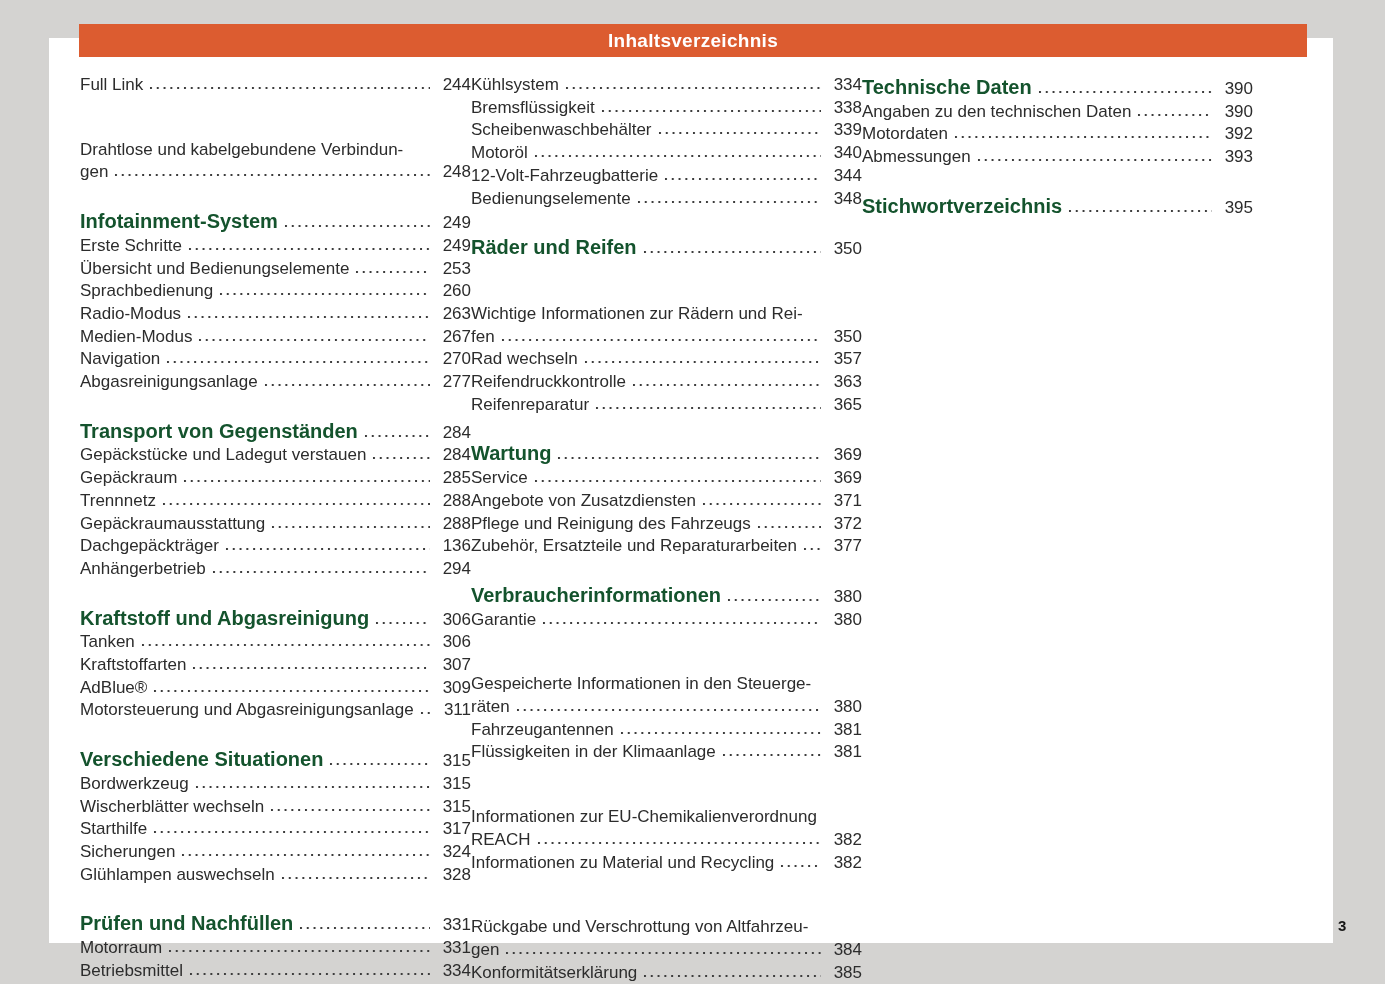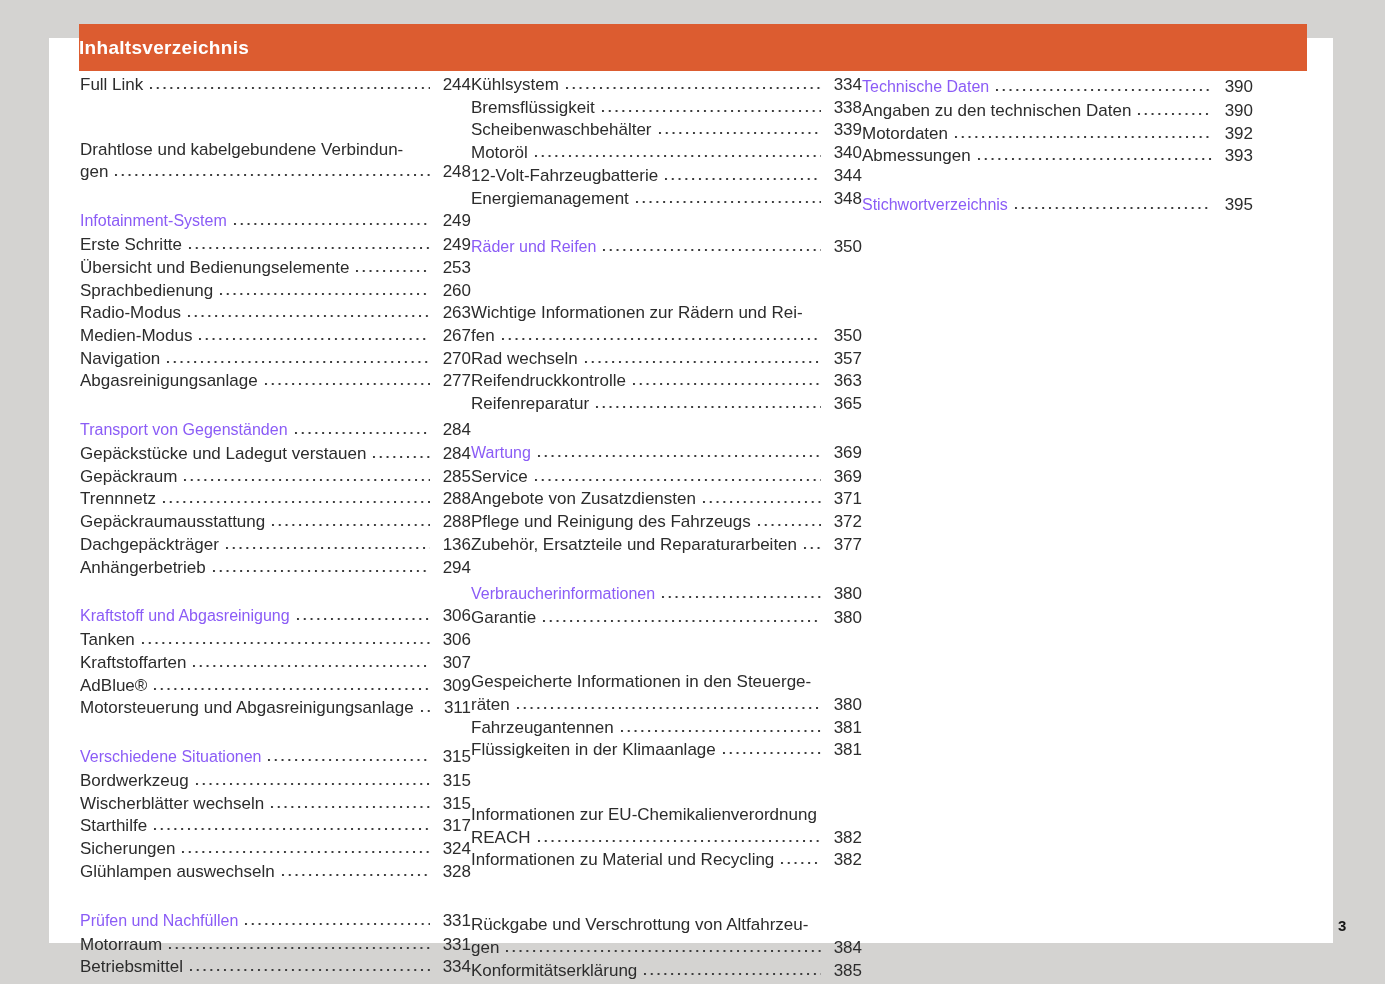--- a/index.html
+++ b/index.html
@@ -10,39 +10,39 @@
     overflow:hidden;
     font-family:"Liberation Sans", sans-serif;
   }
   .page {
     position:absolute; left:49px; top:38px;
     width:1284px; height:905px;
     background:#ffffff;
   }
   .header-bar {
     position:absolute; left:30px; top:-14px;
-    width:1228px; height:47px;
+    width:1228px; height:33px;
     background:#dc5c30;
-    display:flex; align-items:center; 
+    display:flex; align-items:center; justify-content:center;
   }
   .header-title {
     color:#ffffff; font-weight:700; font-size:19px; letter-spacing:0.3px;
   }
   .columns {
     position:absolute; left:31px; top:36px;
     display:flex; 
   }
   .col { flex:0 0 391px; width:391px; }
   .entry { color:#2c2c2c; font-size:17px; line-height:22.7px; }
   .entry.heading { margin-top:24px; }
   .col > .entry.heading:first-child { margin-top:0; }
   .row { display:flex; align-items:baseline; }
   .label { white-space:nowrap; }
   .heading > .row > .label {
-    color:#8b5cf6; font-size:16px; font-weight:400; line-height:26px;
+    color:#14532d; font-size:20px; font-weight:700; line-height:26px;
   }
   .wrap-line { white-space:nowrap;margin-top:42px; }
   .dots {
     flex:1 1 auto; min-width:0; height:4px;
     margin:0 7px 0 6px;
     background-image:radial-gradient(circle at 2px 2px, #3c3c3c 1.15px, rgba(0,0,0,0) 1.5px);
     background-size:6.8px 4px;
     background-repeat:repeat-x;
     background-position:left bottom;
   }
@@ -311,21 +311,21 @@
         </div>
         <div class="entry">
           <div class="row">
             <span class="label">12-Volt-Fahrzeugbatterie</span>
             <span class="dots"></span>
             <span class="pagenum">344</span>
           </div>
         </div>
         <div class="entry">
           <div class="row">
-            <span class="label">Energiemanagement</span>
+            <span class="label">Bedienungselemente</span>
             <span class="dots"></span>
             <span class="pagenum">348</span>
           </div>
         </div>
         <div class="entry heading">
           <div class="row">
             <span class="label">Räder und Reifen</span>
             <span class="dots"></span>
             <span class="pagenum">350</span>
           </div>

